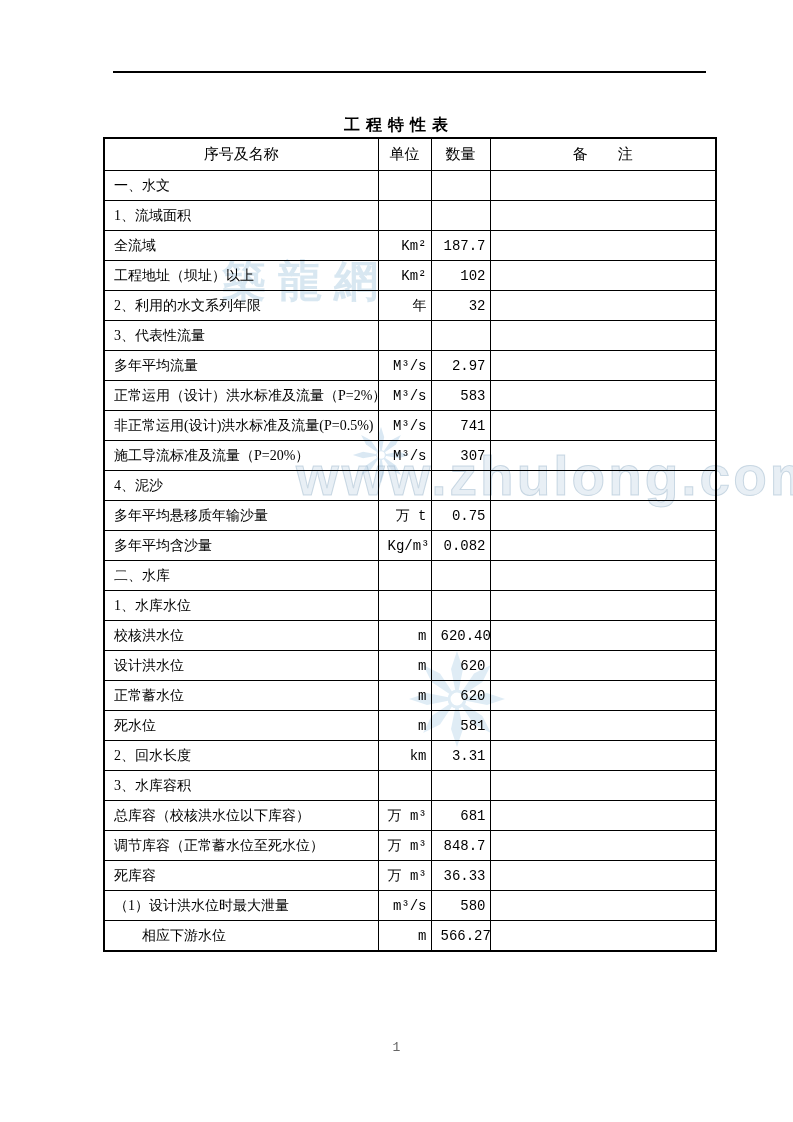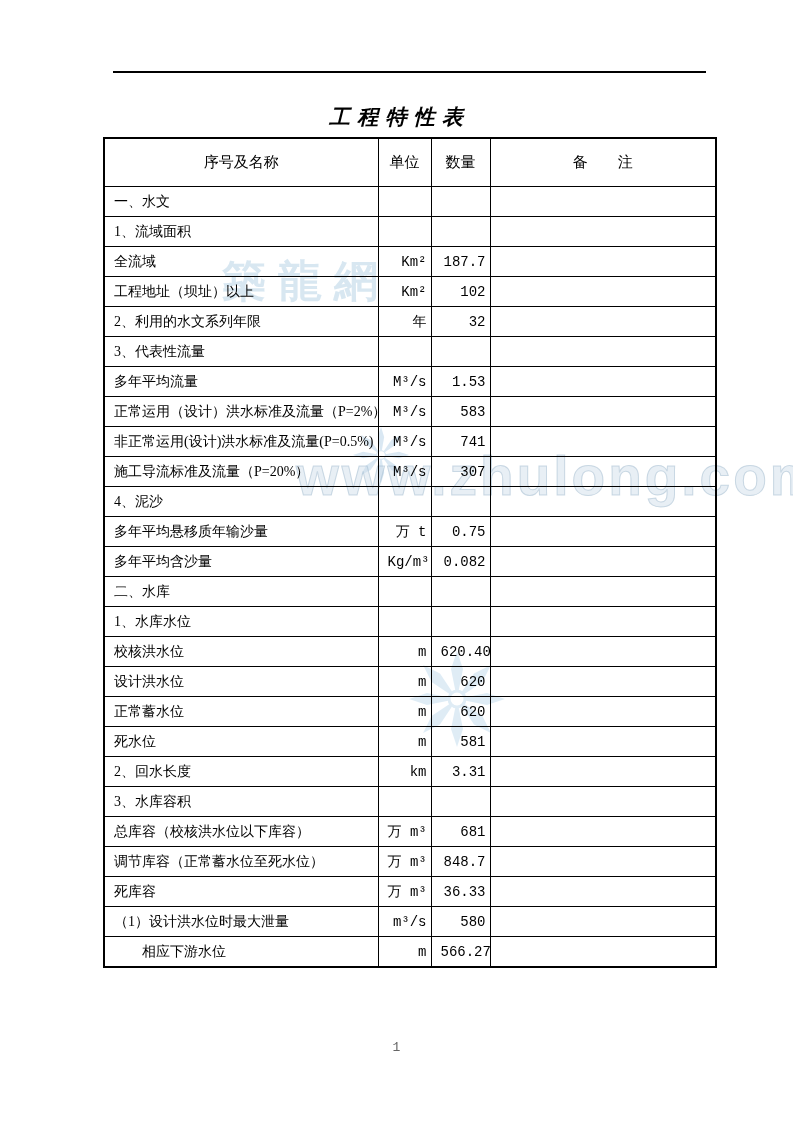--- a/index.html
+++ b/index.html
@@ -12,22 +12,22 @@
     color:#000;
   }
   
   .header-rule{
     position:absolute;left:113px;top:71px;width:593px;height:0;
     border-top:2px solid #000;
   }
   
   .doc-title{
     position:absolute;left:0;right:0;top:103px;
-    margin:0;text-align:center;
-    font-size:21px;font-weight:bold;letter-spacing:1px;font-style:italic;
+    margin:12px;text-align:center;
+    font-size:16px;font-weight:bold;letter-spacing:1px;
   }
   
   .wm{position:absolute;pointer-events:none;white-space:nowrap;}
   .wm-cjk{
     left:222px;top:252px;
     font-size:44px;font-weight:bold;letter-spacing:12px;
     color:rgba(125,175,210,0.30);
   }
   .wm-url{
     left:296px;top:444px;
@@ -41,21 +41,21 @@
   
   table.spec{
     position:absolute;left:103px;top:137px;width:612px;
     border-collapse:collapse;table-layout:fixed;
     background:transparent;
   }
   table.spec,table.spec th,table.spec td{border:1px solid #000;}
   table.spec{border:2px solid #000;}
   table.spec th{
     height:31px;font-weight:normal;font-size:15px;text-align:center;
-    padding:8px;background:transparent;
+    padding:0;background:transparent;
   }
   table.spec td{
     height:29px;font-size:14px;padding:0 4px 0 9px;
     background:transparent;white-space:nowrap;overflow:hidden;
   }
   td.c-unit,td.c-qty{
     text-align:right;padding:0 2px;
     font-family:"Liberation Mono","DejaVu Sans Mono",monospace;
     font-size:13.5px;
   }
@@ -158,21 +158,21 @@
   </tr>
         <tr>
     <td class="c-name">3、代表性流量</td>
     <td class="c-unit"></td>
     <td class="c-qty"></td>
     <td class="c-note"></td>
   </tr>
         <tr>
     <td class="c-name">多年平均流量</td>
     <td class="c-unit">M³/s</td>
-    <td class="c-qty">1.53</td>
+    <td class="c-qty">2.97</td>
     <td class="c-note"></td>
   </tr>
         <tr>
     <td class="c-name">正常运用（设计）洪水标准及流量（P=2%）</td>
     <td class="c-unit">M³/s</td>
     <td class="c-qty">583</td>
     <td class="c-note"></td>
   </tr>
         <tr>
     <td class="c-name">非正常运用(设计)洪水标准及流量(P=0.5%)</td>

